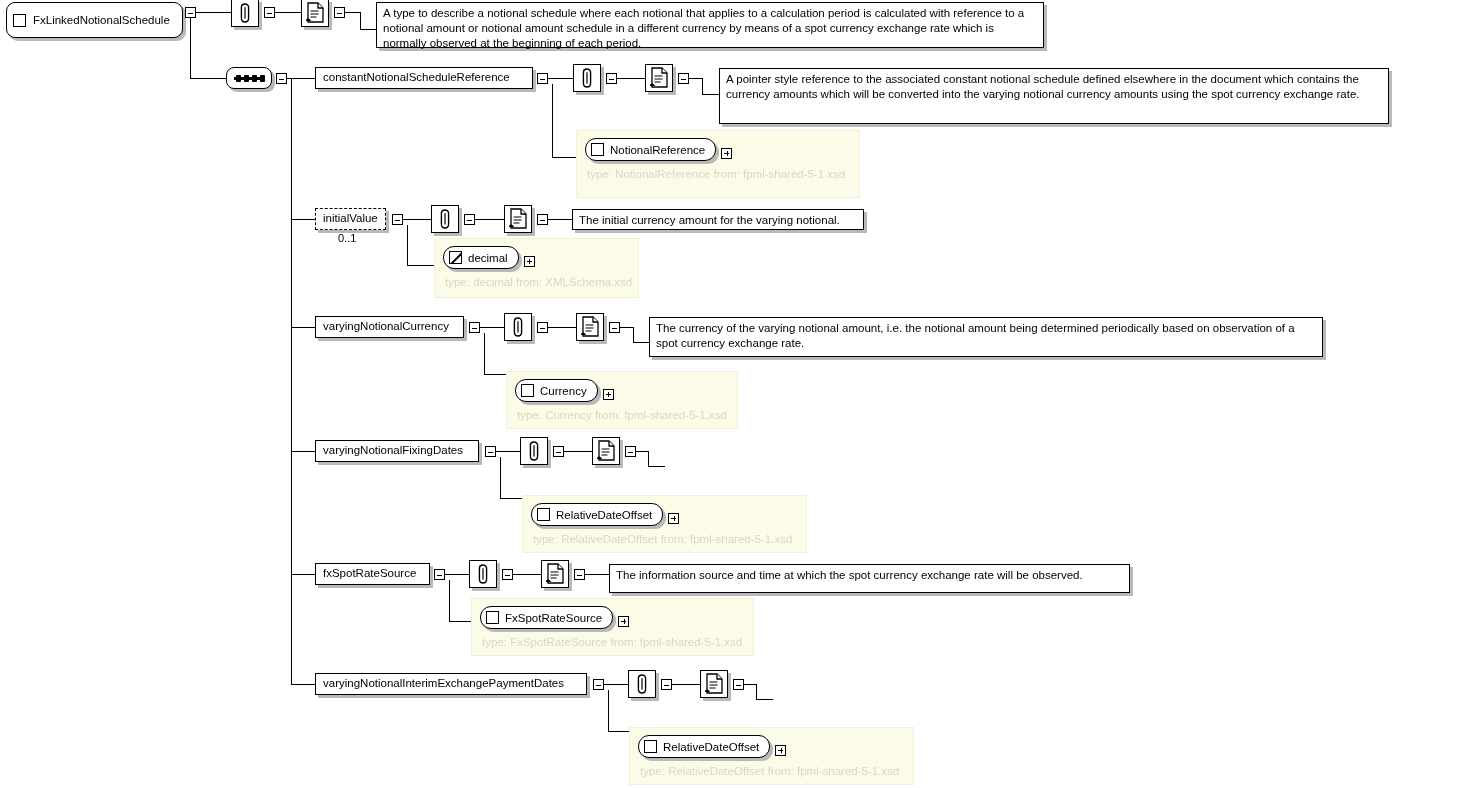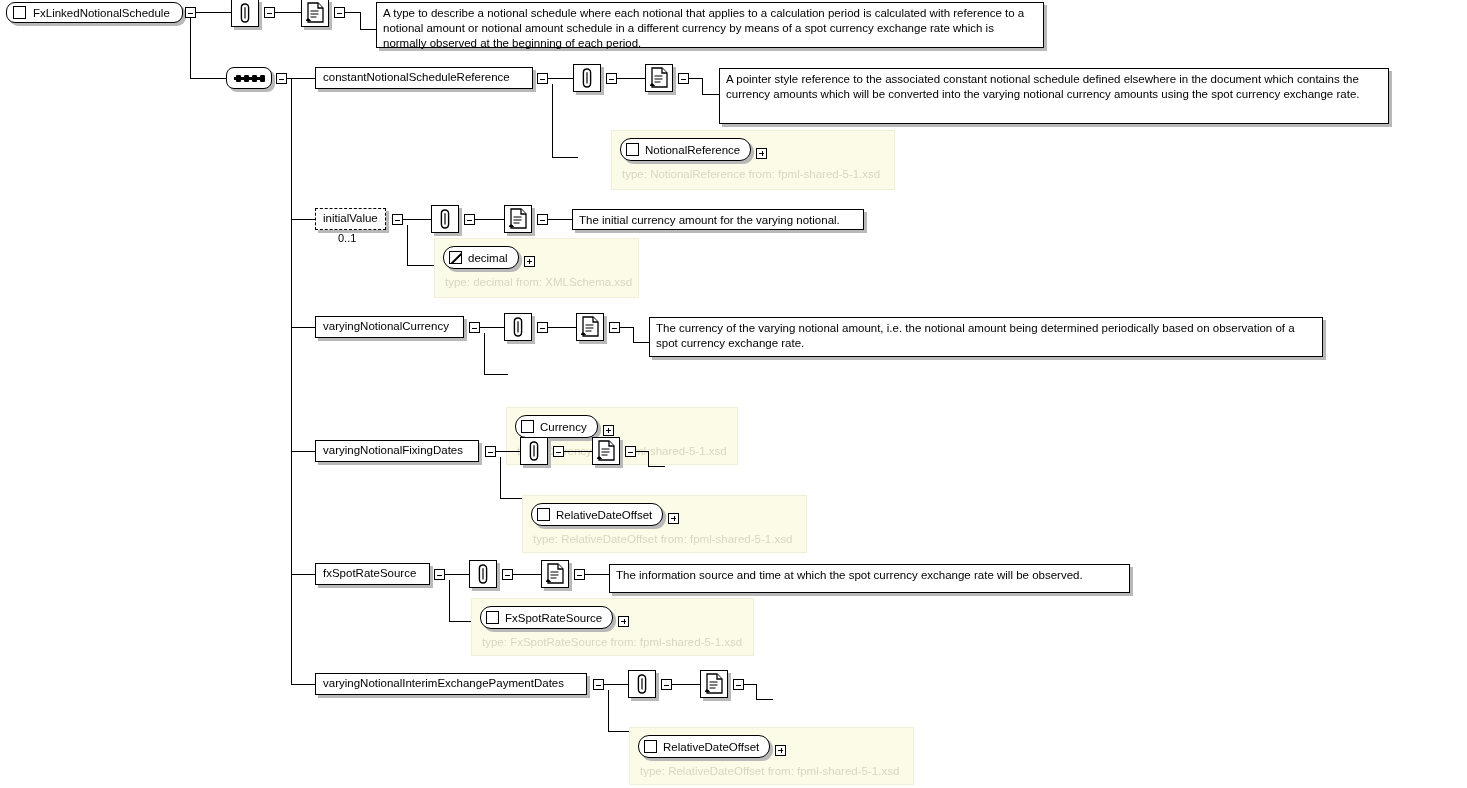--- a/index.html
+++ b/index.html
@@ -55,21 +55,21 @@
     font-size: 11.5px;
     gap: 6px;
   }
   
   .rootcap {
     background: #ffffff;
     border: 1px solid #000000;
     box-shadow: 3px 3px 0 0 #b9b9b9;
     display: inline-flex;
     align-items: center;
-    height: 21px;
+    height: 36px;
     padding: 0 12px 0 6px;
     white-space: nowrap;
     font-size: 11.5px;
     gap: 7px;
     border-radius: 9px;
   }
 
   
   .sq {
     width: 11px; height: 11px;
@@ -292,21 +292,21 @@
   <div class="expander" style="left:678px; top:73px;"></div>
   <div class="ln lnh" style="left:689px; top:78px; width:14px;"></div>
   <div class="ln lnv" style="left:702px; top:78px; height:17px;"></div>
   <div class="ln lnh" style="left:702px; top:94px; width:18px;"></div>
 
   <div class="node docbox" style="left:719px; top:68px; width:670px; height:56px;">A pointer style reference to the associated constant notional schedule defined elsewhere in the document which contains the currency amounts which will be converted into the varying notional currency amounts using the spot currency exchange rate.</div>
 
   <div class="ln lnv" style="left:552px; top:84px; height:73px;"></div>
   <div class="ln lnh" style="left:552px; top:157px; width:26px;"></div>
 
-  <div class="node typebox" style="left:576px; top:130px; width:284px; height:60px;margin-left:35px;">
+  <div class="node typebox" style="left:576px; top:130px; width:284px; height:68px;">
     <span class="capsule">
       <span class="sq"></span>
       <span>NotionalReference</span>
     </span><span class="expander-inline"></span>
     <div class="typecaption">type: NotionalReference from: fpml-shared-5-1.xsd</div>
   </div>
 
   <div class="ln lnh" style="left:291px; top:219px; width:25px;"></div>
   <div class="node elembox dashed" style="left:315px; top:208px; width:71px;">
     <span>initialValue</span>
@@ -375,21 +375,21 @@
   <div class="expander" style="left:609px; top:322px;"></div>
   <div class="ln lnh" style="left:620px; top:327px; width:14px;"></div>
   <div class="ln lnv" style="left:633px; top:327px; height:16px;"></div>
   <div class="ln lnh" style="left:633px; top:342px; width:17px;"></div>
 
   <div class="node docbox" style="left:649px; top:317px; width:674px; height:40px;">The currency of the varying notional amount, i.e. the notional amount being determined periodically based on observation of a spot currency exchange rate.</div>
 
   <div class="ln lnv" style="left:484px; top:333px; height:41px;"></div>
   <div class="ln lnh" style="left:484px; top:374px; width:24px;"></div>
 
-  <div class="node typebox" style="left:506px; top:371px; width:232px; height:58px;margin-top:36px;">
+  <div class="node typebox" style="left:506px; top:371px; width:232px; height:58px;">
     <span class="capsule">
       <span class="sq"></span>
       <span>Currency</span>
     </span><span class="expander-inline"></span>
     <div class="typecaption">type: Currency from: fpml-shared-5-1.xsd</div>
   </div>
 
   <div class="ln lnh" style="left:291px; top:451px; width:25px;"></div>
   <div class="node elembox" style="left:315px; top:440px; width:164px;">
     <span>varyingNotionalFixingDates</span>

